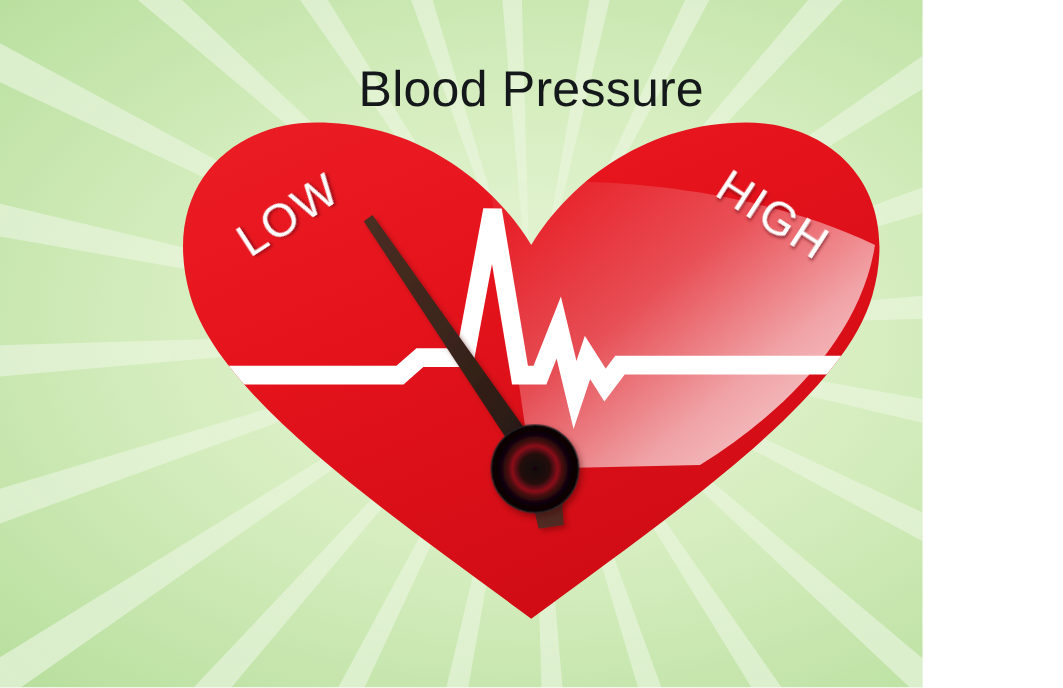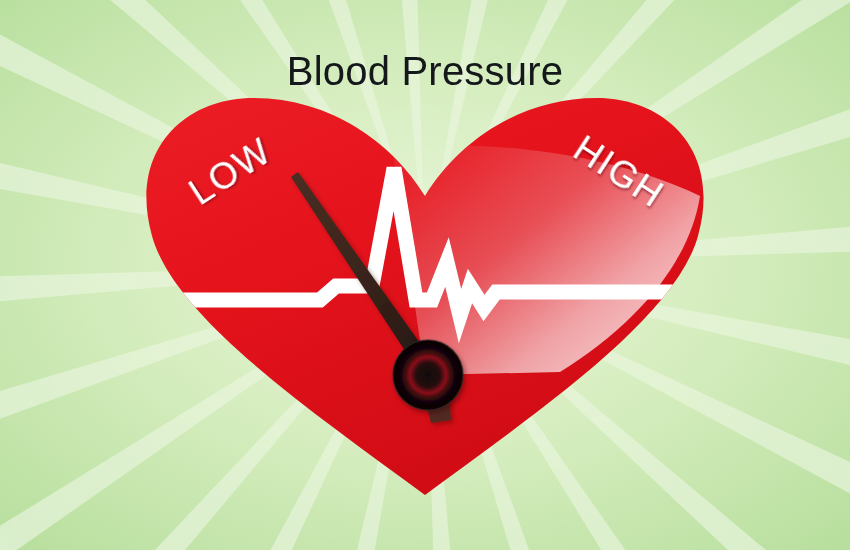--- a/index.html
+++ b/index.html
@@ -2,21 +2,21 @@
 <html><head>
 <meta charset="utf-8">
 <style>
   html, body {
     margin: 0;
     padding: 0;
     background: #ffffff;
   }
   #stage {
     position: relative;
-    width: 850px;
+    width: 738px;
     height: 550px;
     overflow: hidden;
     font-family: "Liberation Sans", sans-serif;
   }
   #bg-sunburst {
     position: absolute;
     inset: 0;
     width: 850px;
     height: 550px;
     display: block;

